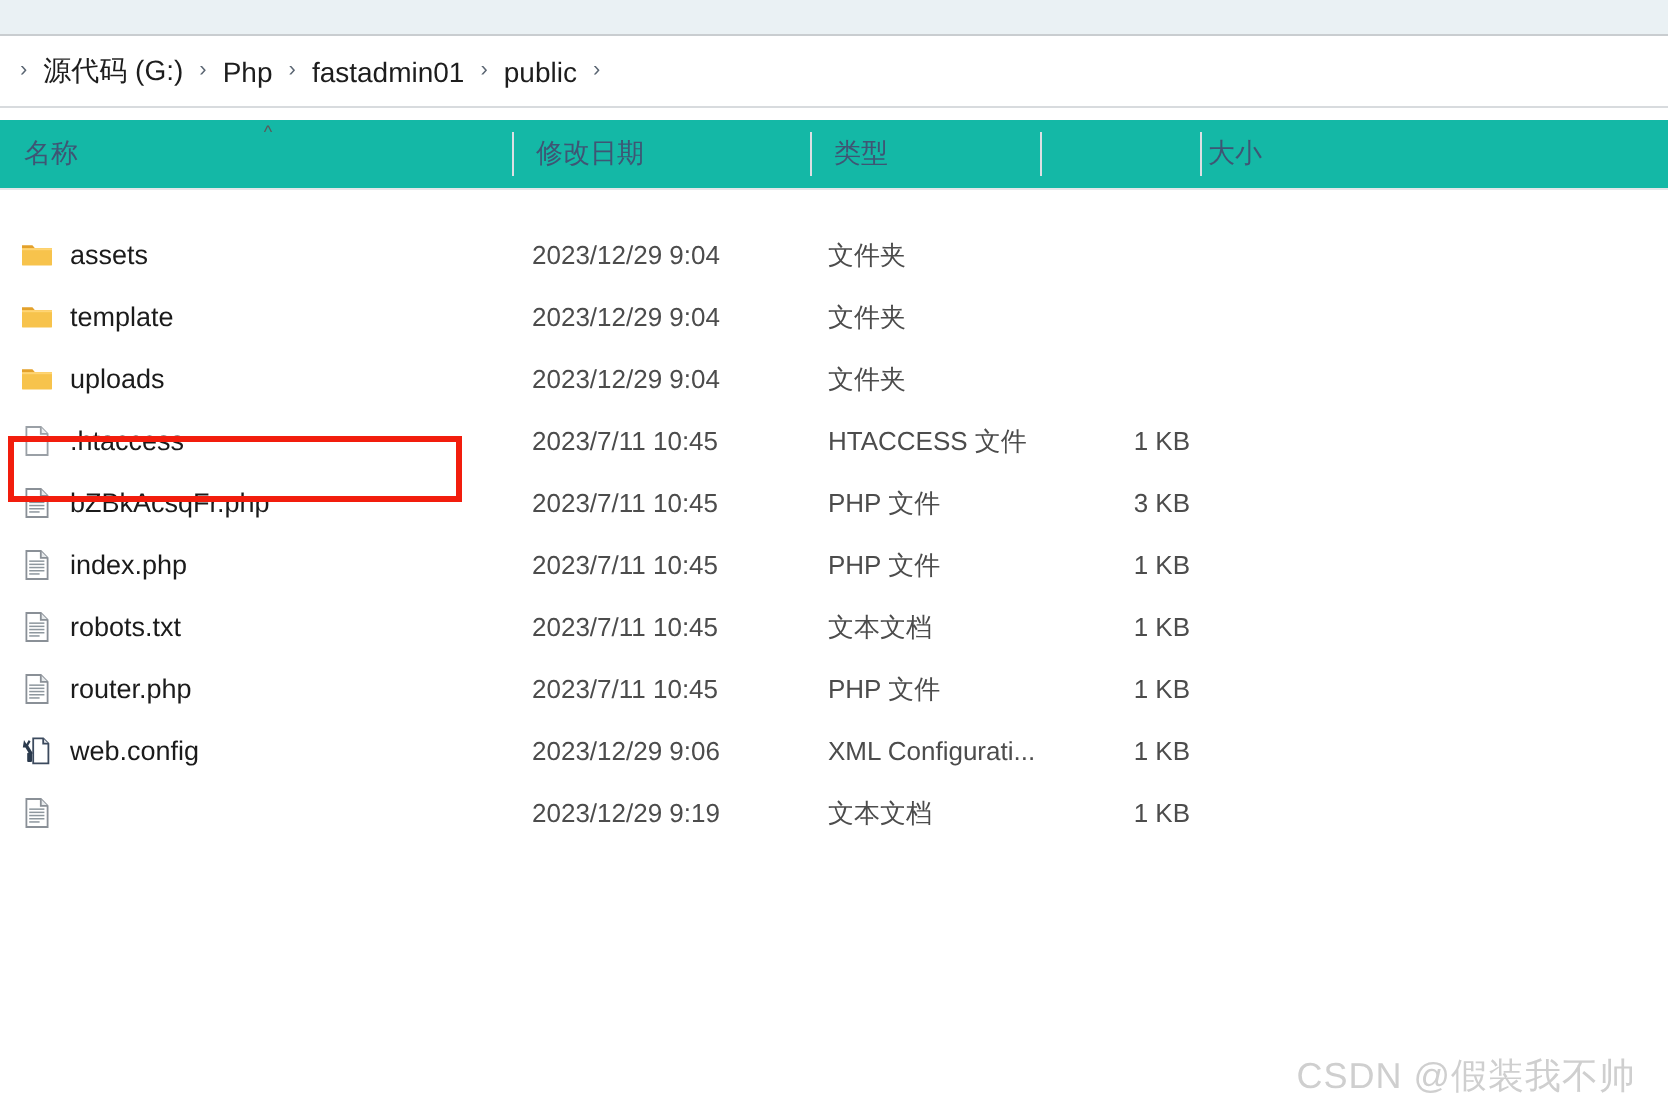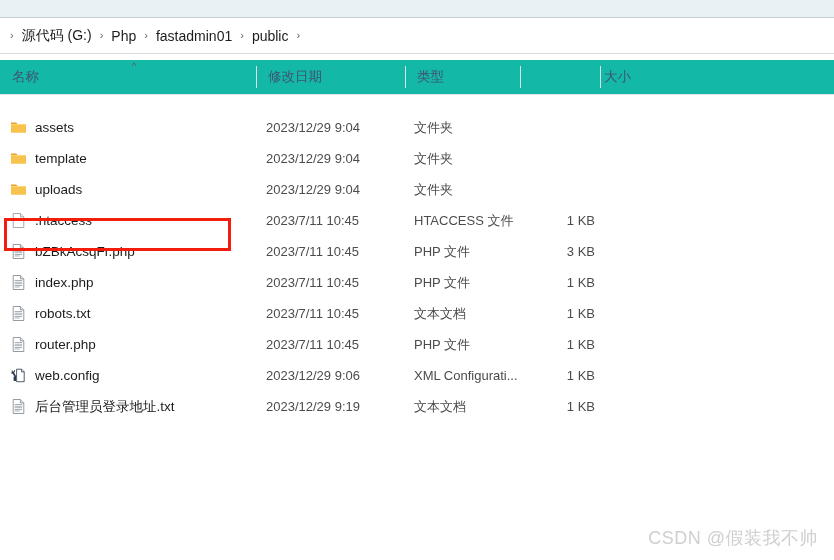--- a/index.html
+++ b/index.html
@@ -412,21 +412,20 @@
             <path d="M10.4 1.5v3.4h3.4" fill="#e7eaec" stroke="#8a9097" stroke-width="0.9"></path>
             <g fill="#8e979e">
               <rect x="4.6" y="6.2" width="7.6" height="0.75"></rect>
               <rect x="4.6" y="7.8" width="7.6" height="0.75"></rect>
               <rect x="4.6" y="9.4" width="7.6" height="0.75"></rect>
               <rect x="4.6" y="11.0" width="7.6" height="0.75"></rect>
               <rect x="4.6" y="12.6" width="5.2" height="0.75"></rect>
             </g>
           </svg>
         </span>
-        <span class="name-text">后台管理员登录地址.txt</span>
       </div>
       <div class="cell cell-date">2023/12/29 9:19</div>
       <div class="cell cell-type">文本文档</div>
       <div class="cell cell-size">1 KB</div>
     </div>
   </div>
 
 <div id="red-highlight-box" style="border-color: rgb(242, 29, 13);"></div>
 
 <div id="watermark" style="color: rgb(207, 207, 207);">CSDN @假装我不帅</div>

